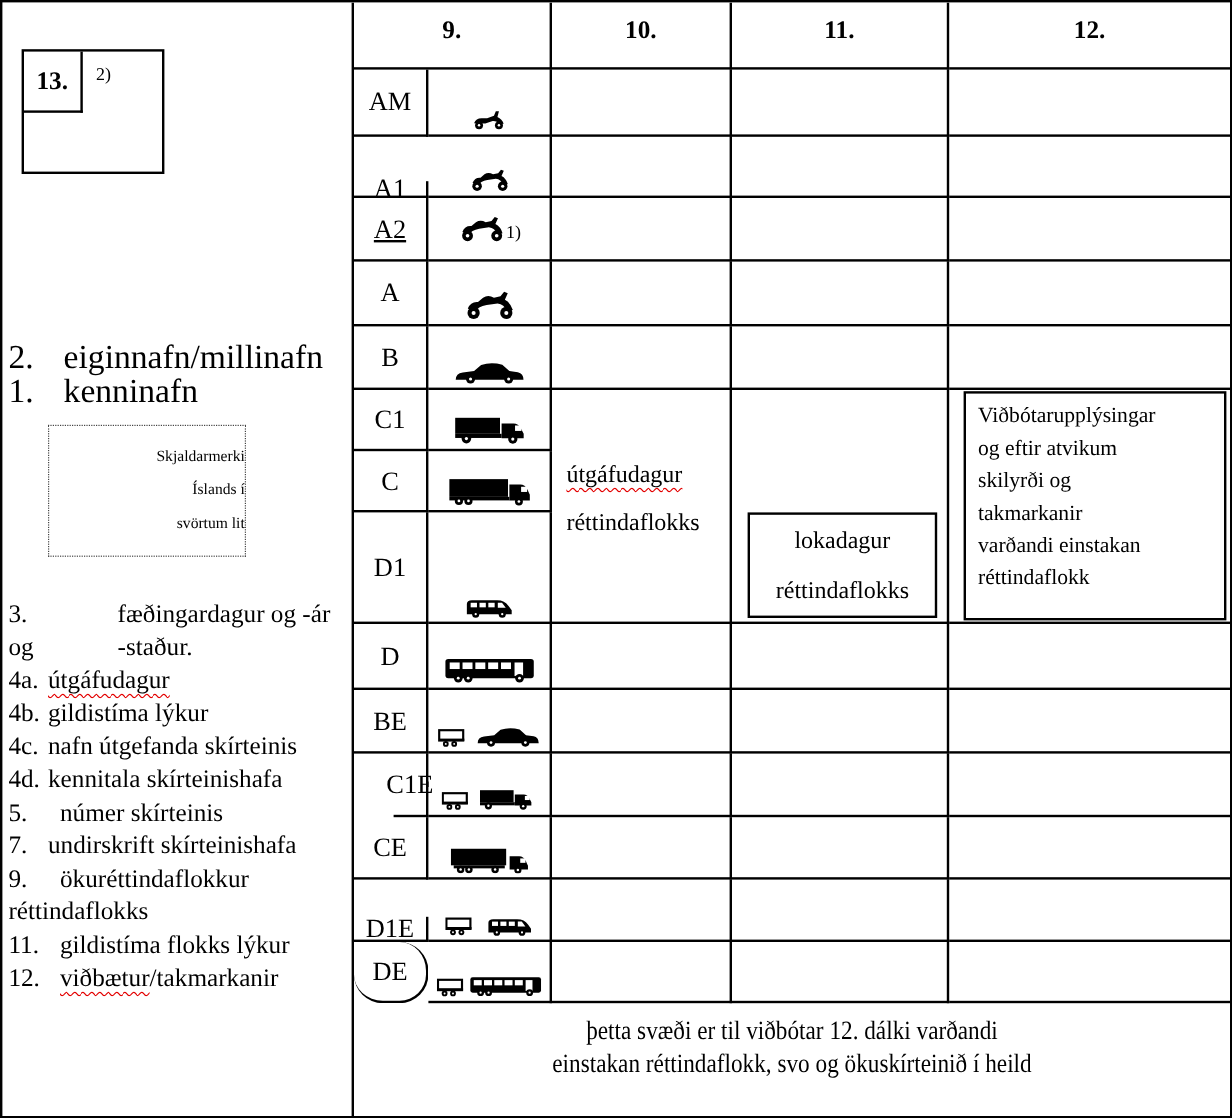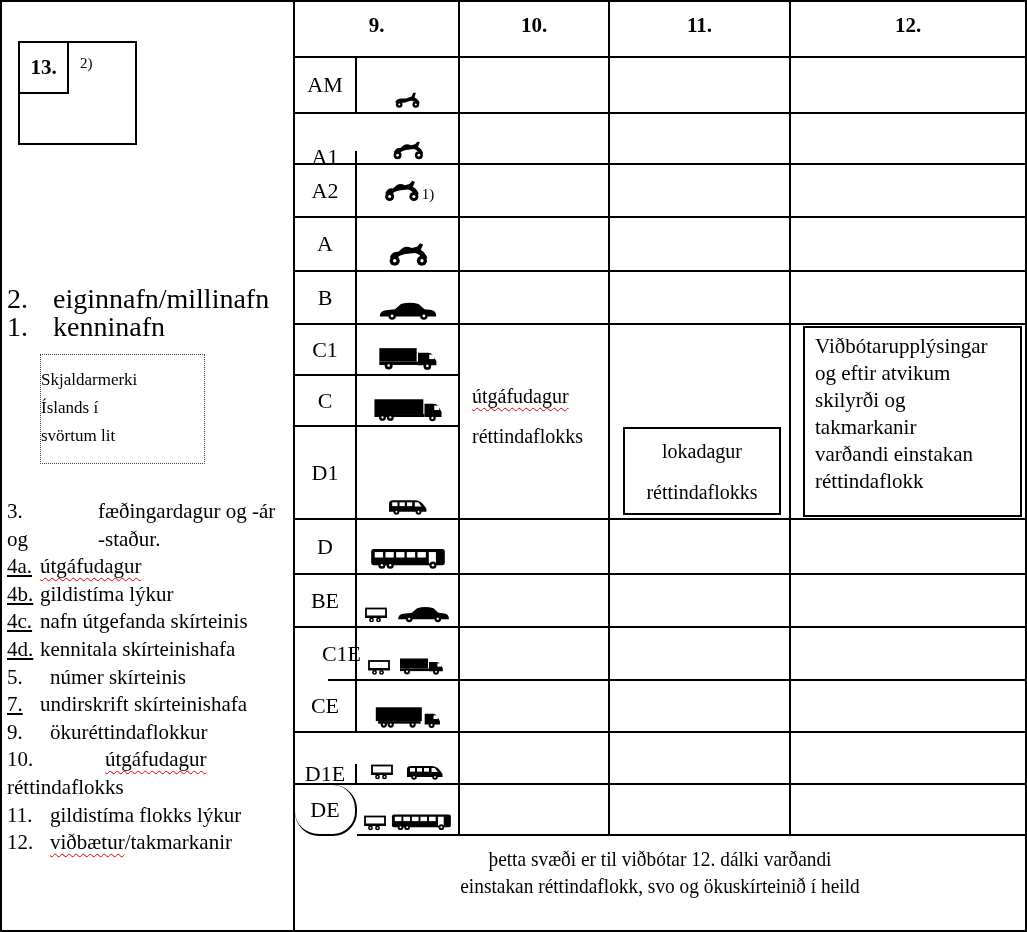--- a/index.html
+++ b/index.html
@@ -16,23 +16,23 @@
   #box13{top:39px;} #box14{top:171px;}
   .field-sub{position:absolute; left:0; top:0; width:49px; height:51px;
     border-right:2px solid #000; border-bottom:2px solid #000;
     display:flex; align-items:center; justify-content:center;
     font-weight:bold; font-size:21px;}
   .field-sup{position:absolute; left:60px; top:12px; font-size:15px;}
   #list-top{position:absolute; left:5px; top:283px; width:284px; font-size:28px;}
   #list-main{position:absolute; left:5px; top:496px; width:286px; font-size:21px;}
   .li{height:27.6px; white-space:nowrap; line-height:27.6px;}
   .li .num{display:inline-block;}
-  .w0{width:0;} .w33{width:33px;text-decoration:underline;} .w43{width:43px;} .w46{width:46px;} .w91{width:91px;} .w98{width:98px;}
+  .w0{width:0;} .w33{width:33px;} .w43{width:43px;} .w46{width:46px;} .w91{width:91px;} .w98{width:98px;}
   #coat-box{position:absolute; left:38px; top:352px; width:165px; height:110px;
-    border:1px dotted #444; text-align:left; font-size:17px; line-height:28px;
+    border:1px dotted #444; text-align:right; font-size:13px; line-height:28px;
     padding-top:11px; white-space:pre-line;}
   .sq{text-decoration-line:underline; text-decoration-style:wavy;
       text-decoration-color:#e30000; text-decoration-thickness:1px; text-underline-offset:4px;}
   
   #grid{position:absolute; left:291px; top:0; width:732px; height:928px;
     display:grid; border-left:2px solid #000;
     grid-template-columns:62px 103px 150px 181px 234px;
     grid-template-rows:56px 56px 51px 53px 54px 53px 51px 51px 93px 55px 53px 53px 52px 52px 51px 94px;}
   .cell{border-right:2px solid #000; border-bottom:2px solid #000;}
   .nor{border-right:none;}
@@ -41,21 +41,21 @@
   .code{display:flex; align-items:center; justify-content:center; font-size:22px;}
   .iconc{display:flex; align-items:flex-end; justify-content:center; padding-bottom:3px;}
   .iconc svg{display:block;}
   .icon-note{font-size:15px; line-height:15px; margin-bottom:6px;}
   .m10{grid-area:7/3/10/4; padding:51px 0 0 12px; font-size:20px; line-height:40px;}
   .m11{grid-area:7/4/10/5; position:relative;padding-left:29px;}
   .m12{grid-area:7/5/10/6; border-right:none;}
   .loka-box{position:absolute; left:13px; bottom:3px; width:158px; height:88px;
     border:2px solid #000; text-align:center; font-size:20px; line-height:41px; padding-top:2px;}
   .vb-box{margin:1px 3px 1px 12px; height:calc(100% - 2px); border:2px solid #000;
-    padding:5px 6px 0 10px; font-size:21px; line-height:27px; white-space:pre-line;}
+    padding:5px 6px 0 10px; font-size:18px; line-height:27px; white-space:pre-line;}
   .foot{grid-area:16/1/17/6; border-right:none; border-bottom:none; text-align:center; padding-top:9px;}
   .condensed{display:inline-block; transform:scaleX(0.88); transform-origin:center top;
     font-size:22px; line-height:27px;}
 </style>
 </head>
 <body>
 
 <div id="page">
 
   <div id="left-panel">
@@ -78,21 +78,20 @@
     <div id="list-main">
         <div class="li"><span class="num w91">3.</span><span>fæðingardagur og -ár</span></div>
         <div class="li"><span class="num w91">og</span><span>-staður.</span></div>
         <div class="li"><span class="num w33">4a.</span><span class="sq">útgáfudagur</span></div>
         <div class="li"><span class="num w33">4b.</span><span>gildistíma lýkur</span></div>
         <div class="li"><span class="num w33">4c.</span><span>nafn útgefanda skírteinis</span></div>
         <div class="li"><span class="num w33">4d.</span><span>kennitala skírteinishafa</span></div>
         <div class="li"><span class="num w43">5.</span><span>númer skírteinis</span></div>
         <div class="li"><span class="num w33">7.</span><span>undirskrift skírteinishafa</span></div>
         <div class="li"><span class="num w43">9.</span><span>ökuréttindaflokkur</span></div>
-        <div class="li"><span class="num w98">10.</span><span class="sq">útgáfudagur</span></div>
         <div class="li"><span class="num w0"></span><span>réttindaflokks</span></div>
         <div class="li"><span class="num w43">11.</span><span>gildistíma flokks lýkur</span></div>
         <div class="li"><span class="num w43">12.</span><span class="sq">viðbætur</span><span>/takmarkanir</span></div>
       </div>
   </div>
 
   <div id="grid">
     <div class="cell h h9">9.</div>
     <div class="cell h h10">10.</div>
     <div class="cell h h11">11.</div>
@@ -144,21 +143,21 @@
           <path d="M4 14 Q6 9 11 9.5 L14.5 6.5 Q18 4.3 22 6.5 L26.5 5.5 L29 2.5 L31.5 3.5 L29.5 8 Q33.5 10 35 15 L31 16 Q29 11 24.5 10.5 L17 11.5 Q11 12.5 8.5 16.5 Z"></path>
           <circle cx="8" cy="17" r="4.2"></circle>
           <circle cx="30.5" cy="17" r="4.2"></circle>
           <circle cx="8" cy="17" r="1.4" fill="#fff"></circle>
           <circle cx="30.5" cy="17" r="1.4" fill="#fff"></circle>
         </svg>
       </div>
       <div class="cell" style="grid-area: 3 / 3 / 4 / 4;"></div>
       <div class="cell" style="grid-area: 3 / 4 / 4 / 5;"></div>
       <div class="cell nor" style="grid-area: 3 / 5 / 4 / 6;"></div>
-      <div class="cell code" style="grid-area: 4 / 1 / 5 / 2;">A2</div>
+      <div class="cell code" style="grid-area: 4 / 1 / 5 / 2; text-decoration: underline;">A2</div>
       <div class="cell iconc" style="grid-area: 4 / 2 / 5 / 3; padding-bottom: 14px;">
         <svg width="41" height="24" viewBox="0 0 38 22" fill="#000" xmlns="http://www.w3.org/2000/svg">
           <path d="M4 14 Q6 9 11 9.5 L14.5 6.5 Q18 4.3 22 6.5 L26.5 5.5 L29 2.5 L31.5 3.5 L29.5 8 Q33.5 10 35 15 L31 16 Q29 11 24.5 10.5 L17 11.5 Q11 12.5 8.5 16.5 Z"></path>
           <circle cx="8" cy="17" r="4.2"></circle>
           <circle cx="30.5" cy="17" r="4.2"></circle>
           <circle cx="8" cy="17" r="1.4" fill="#fff"></circle>
           <circle cx="30.5" cy="17" r="1.4" fill="#fff"></circle>
         </svg>
         <span class="icon-note" style="margin-bottom: 0px;">1)</span>
       </div>

